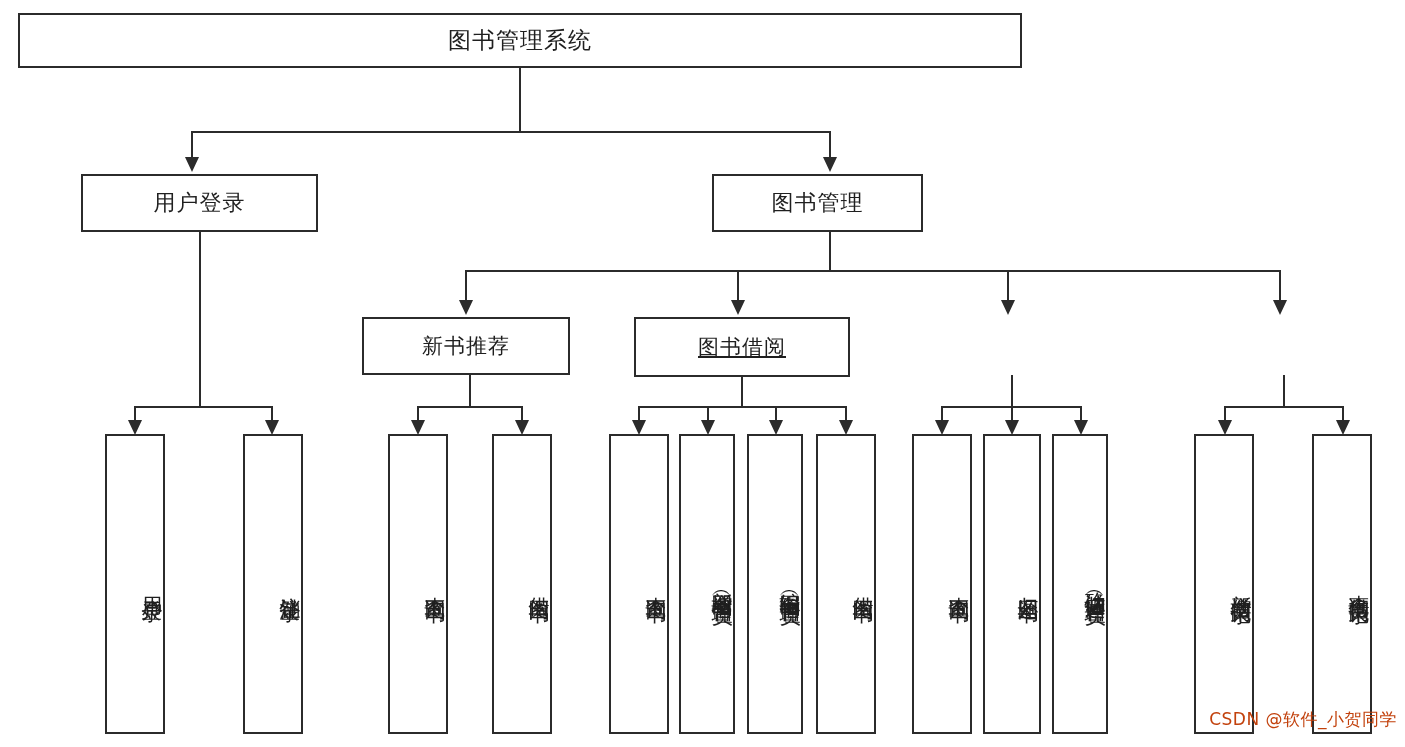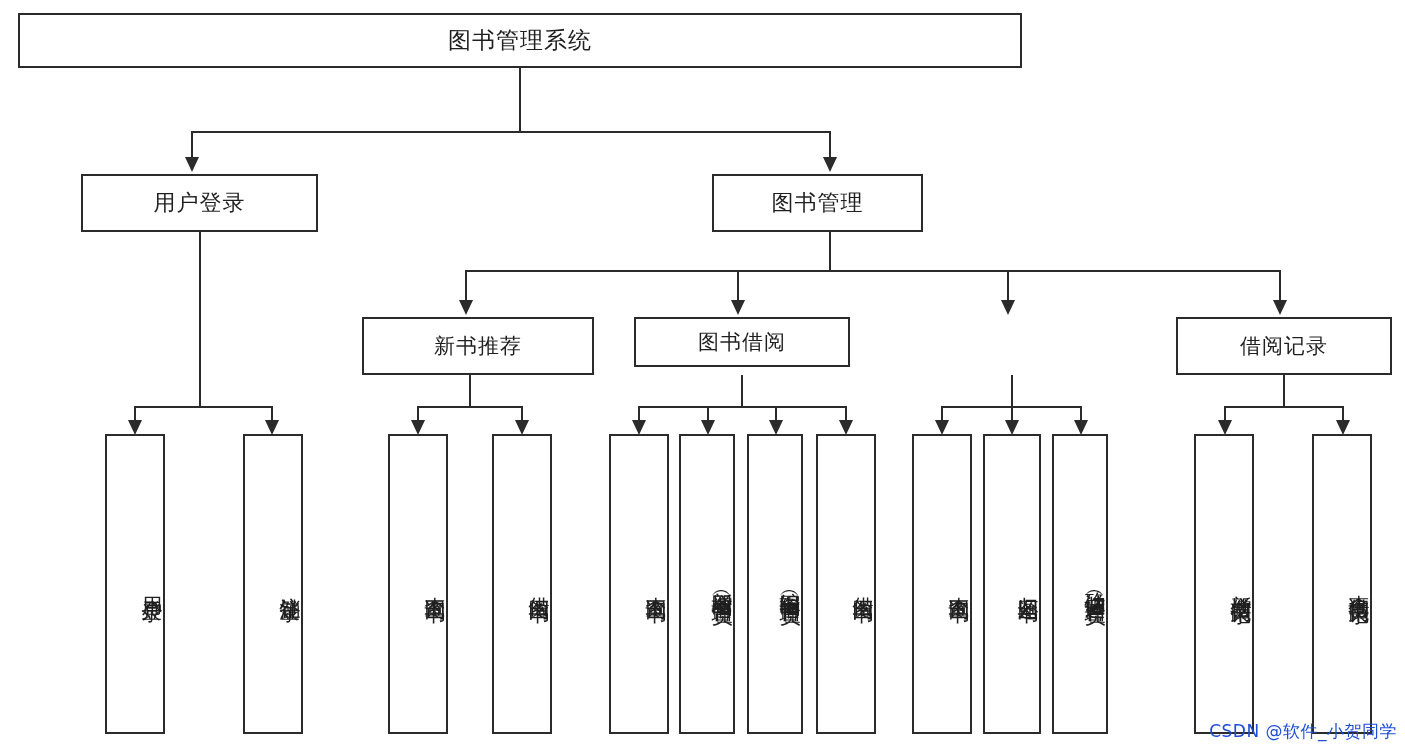--- a/index.html
+++ b/index.html
@@ -64,23 +64,23 @@
     position:absolute;
     width:0;height:0;
     border-left:7px solid transparent;
     border-right:7px solid transparent;
     border-top:15px solid #2b2b2b;
   }
   
   #watermark{
     position:absolute;
     right:8px;
-    bottom:4px;
+    bottom:16px;
     font-size:17px;
-    color:#1d4ed8;
+    color:#c2410c;
     letter-spacing:0.5px;
     user-select:none;
     white-space:nowrap;
     text-align:center;
   }
 </style>
 </head>
 <body>
 
 <div id="canvas">
@@ -122,28 +122,25 @@
 
   <div class="vline" style="left:737px;top:270px;height:30px;"></div>
   <div class="arrow" style="left:731px;top:300px;"></div>
 
   <div class="vline" style="left:1007px;top:270px;height:30px;"></div>
   <div class="arrow" style="left:1001px;top:300px;"></div>
 
   <div class="vline" style="left:1279px;top:270px;height:30px;"></div>
   <div class="arrow" style="left:1273px;top:300px;"></div>
 
-  <div class="node lvl3" style="left:362px;top:317px;width:232px;height:58px;">
+  <div class="node lvl3" style="left:362px;top:317px;width:208px;height:58px;">
     <span class="lbl">新书推荐</span>
   </div>
-  <div class="node lvl3" style="left:634px;top:317px;width:216px;height:50px;">
+  <div class="node lvl3" style="left:634px;top:317px;width:216px;height:60px;text-decoration:underline;">
     <span class="lbl">图书借阅</span>
-  </div>
-  <div class="node lvl3" style="left:1176px;top:317px;width:216px;height:58px;">
-    <span class="lbl">借阅记录</span>
   </div>
 
   <div class="vline" style="left:469px;top:375px;height:31px;"></div>
   <div class="hline" style="left:417px;top:406px;width:104px;"></div>
   <div class="vline" style="left:417px;top:406px;height:14px;"></div>
   <div class="arrow" style="left:411px;top:420px;"></div>
   <div class="vline" style="left:521px;top:406px;height:14px;"></div>
   <div class="arrow" style="left:515px;top:420px;"></div>
 
   <div class="vline" style="left:741px;top:375px;height:31px;"></div>

